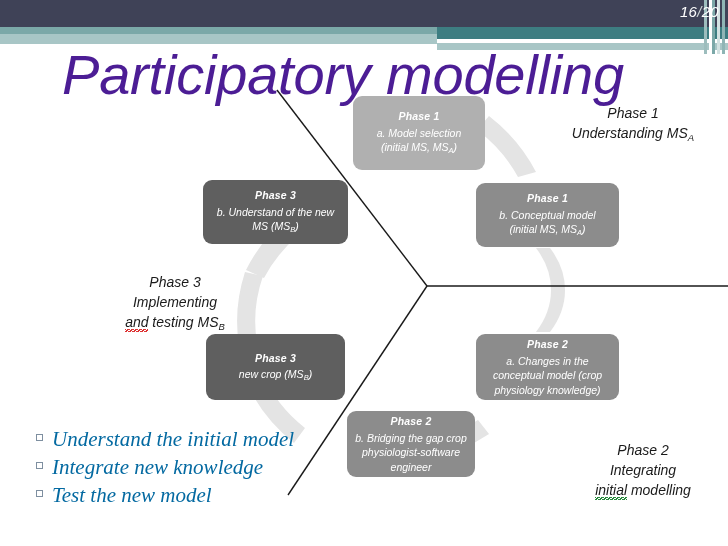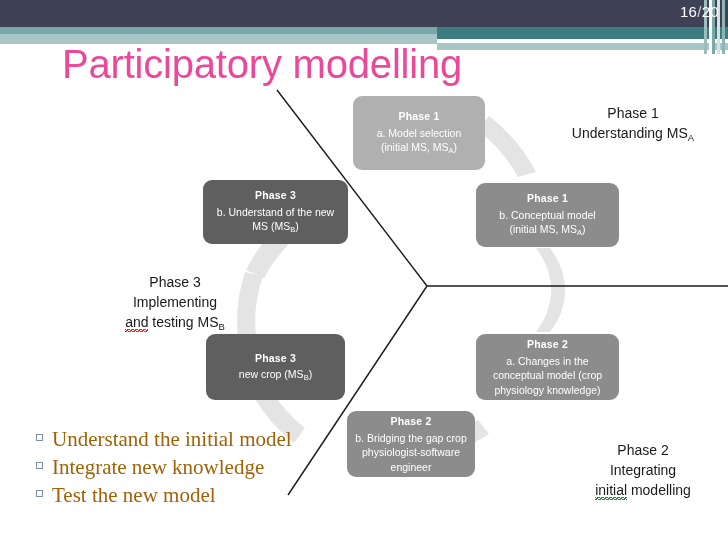--- a/index.html
+++ b/index.html
@@ -1,21 +1,21 @@
 <!DOCTYPE html>
 <html><head>
 <meta charset="utf-8">
 <style>
   html,body{margin:0;padding:0;}
   body{
     width:728px;height:546px;overflow:hidden;background:#ffffff;
     font-family:"Liberation Sans",sans-serif;
     -webkit-font-smoothing:antialiased;
   }
-  #slide{position:relative;width:728px;height:546px;background:#fff;overflow:hidden;}
+  #slide{position:relative;width:728px;height:546px;background:#fff;overflow:hidden;font-style:italic;}
 
   
   .hdr-dark{position:absolute;left:0;top:0;width:728px;height:27px;background:#3f4257;}
   .hdr-teal-left{position:absolute;left:0;top:27px;width:437px;height:7px;background:#7ba8a8;}
   .hdr-teal-dark{position:absolute;left:437px;top:27px;width:291px;height:12px;background:#3d7d81;}
   .hdr-pale-left{position:absolute;left:0;top:34px;width:437px;height:10px;background:#a8c6c6;}
   .hdr-white-gap{position:absolute;left:437px;top:39px;width:252px;height:4px;background:#ffffff;}
   .hdr-pale-right{position:absolute;left:437px;top:43px;width:291px;height:7px;background:#a8c6c6;}
   .hdr-white-strip{position:absolute;left:437px;top:50px;width:291px;height:4px;background:#ffffff;}
 
@@ -29,21 +29,21 @@
 
   .page-num{
     position:absolute;right:9px;top:3px;color:#ffffff;font-size:15px;
     letter-spacing:.3px;
   }
   .page-num .sep{color:#cfd6d6;}
 
   
   .title{
     position:absolute;left:62px;top:42px;
-    font-size:40px;color:#ec4899;font-weight:400;letter-spacing:-.2px;
+    font-size:56px;color:#4c1d95;font-weight:400;letter-spacing:-.2px;
     white-space:nowrap;
   }
 
   
   #diagram{position:absolute;left:0;top:80px;width:728px;height:440px;}
   #ring{position:absolute;left:0;top:0;}
 
   .node{
     position:absolute;border-radius:9px;color:#ffffff;
     display:flex;flex-direction:column;align-items:center;justify-content:center;
@@ -84,21 +84,21 @@
     background-image:repeating-linear-gradient(135deg,#2a8a3e 0 1px,transparent 1px 2px);
     background-repeat:repeat-x;background-size:4px 3px;background-position:0 100%;
     padding-bottom:2px;
   }
 
   
   #bullets{position:absolute;left:36px;top:425px;width:300px;}
   .bl{
     display:flex;align-items:baseline;
     font-family:"Liberation Serif",serif;
-    font-size:21px;line-height:28px;color:#a16207;
+    font-size:21px;line-height:28px;color:#0369a1;
   }
   .bl .bsq{
     width:5px;height:5px;border:1px solid #7e8fa0;background:#ffffff;
     margin-right:9px;flex:0 0 auto;position:relative;top:-5px;
   }
 </style>
 </head>
 <body>
 
 <div id="slide">

